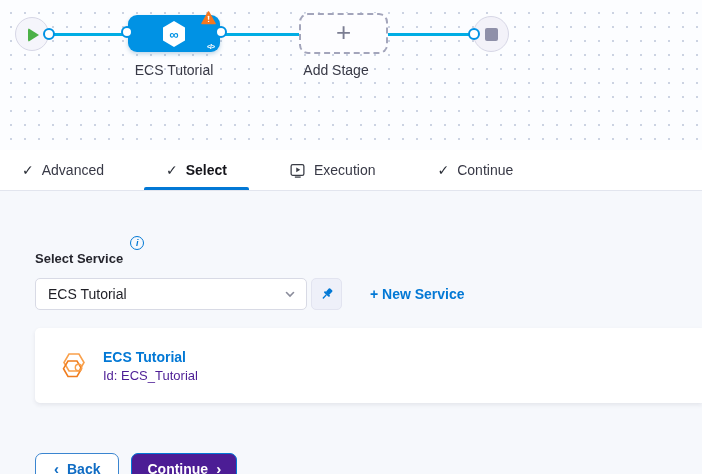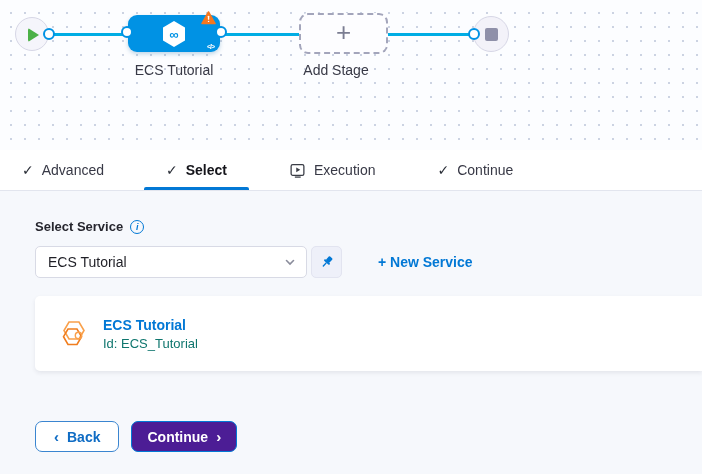--- a/index.html
+++ b/index.html
@@ -50,40 +50,40 @@
     font-size:14px; color:#383946; cursor:pointer; position:relative; }
   .tab .tab-check { font-size:14px; font-weight:bold; color:#2b2f38; }
   .tab.active { font-weight:bold; color:#14141a; }
   .tab.active::after { content:""; position:absolute; left:0; right:0; bottom:0;
     height:3.5px; background:#0278d5; border-radius:2px 2px 0 0; }
   .tab-svg { width:17px; height:17px; }
 
   
   .content { padding:28px 0 0 35px; }
   .field-label-row { display:flex; align-items:center; gap:7px; }
-  .field-label { font-size:13px; font-weight:bold; color:#26262e; }
+  .field-label { font-size:13px; font-weight:bold; color:#26262e;margin-top:32px; }
   .info-icon { width:14px; height:14px; border:1.2px solid #0278d5; color:#0278d5;
     border-radius:50%; font-size:9px; font-weight:bold; display:inline-flex;
     align-items:center; justify-content:center; font-style:italic; }
   .select-row { display:flex; align-items:center; margin-top:12px; }
   .select { width:272px; height:32px; background:#fff; border:1px solid #d8dae5;
     border-radius:5px; display:flex; align-items:center; justify-content:space-between;
     padding:0 10px 0 12px; cursor:pointer; }
   .select-value { font-size:14px; color:#1f1f26; }
   .pin-btn { width:31px; height:32px; margin-left:4px; background:#eef0f9;
     border:1px solid #e2e4f0; border-radius:5px; display:flex; align-items:center;
     justify-content:center; cursor:pointer; }
-  .new-service { margin-left:36px; font-size:14px; font-weight:bold; color:#0278d5;
+  .new-service { margin-left:28px; font-size:14px; font-weight:bold; color:#0278d5;
     text-decoration:none; cursor:pointer; }
   .service-card { margin-top:18px; height:75px; background:#fff;
     border-radius:5px 0 0 5px; box-shadow:0 2px 4px rgba(40,41,61,.09);
     display:flex; align-items:center; padding-left:22px; cursor:pointer; }
   .card-text { margin-left:14px; }
   .card-title { font-size:14px; font-weight:bold; color:#0278d5; }
-  .card-id { font-size:13px; color:#0f766e; margin-top:3px; }
+  .card-id { font-size:13px; color:#4c1d95; margin-top:3px; }
   .footer { display:flex; align-items:center; gap:12px; margin-top:50px; }
   .btn { height:31px; border-radius:7px; font-size:14px; font-weight:bold;
     display:inline-flex; align-items:center; gap:8px; cursor:pointer;
     font-family:inherit; }
   .back-btn { background:#fff; border:1px solid #3a85d0; color:#0f6cc4;
     padding:0 18px; }
   .continue-btn { background:#4c1d95; border:1px solid #0278d5; color:#fff;
     padding:0 15px;align-items:center; }
   .chev { font-size:15px; font-weight:bold; }
 </style>

